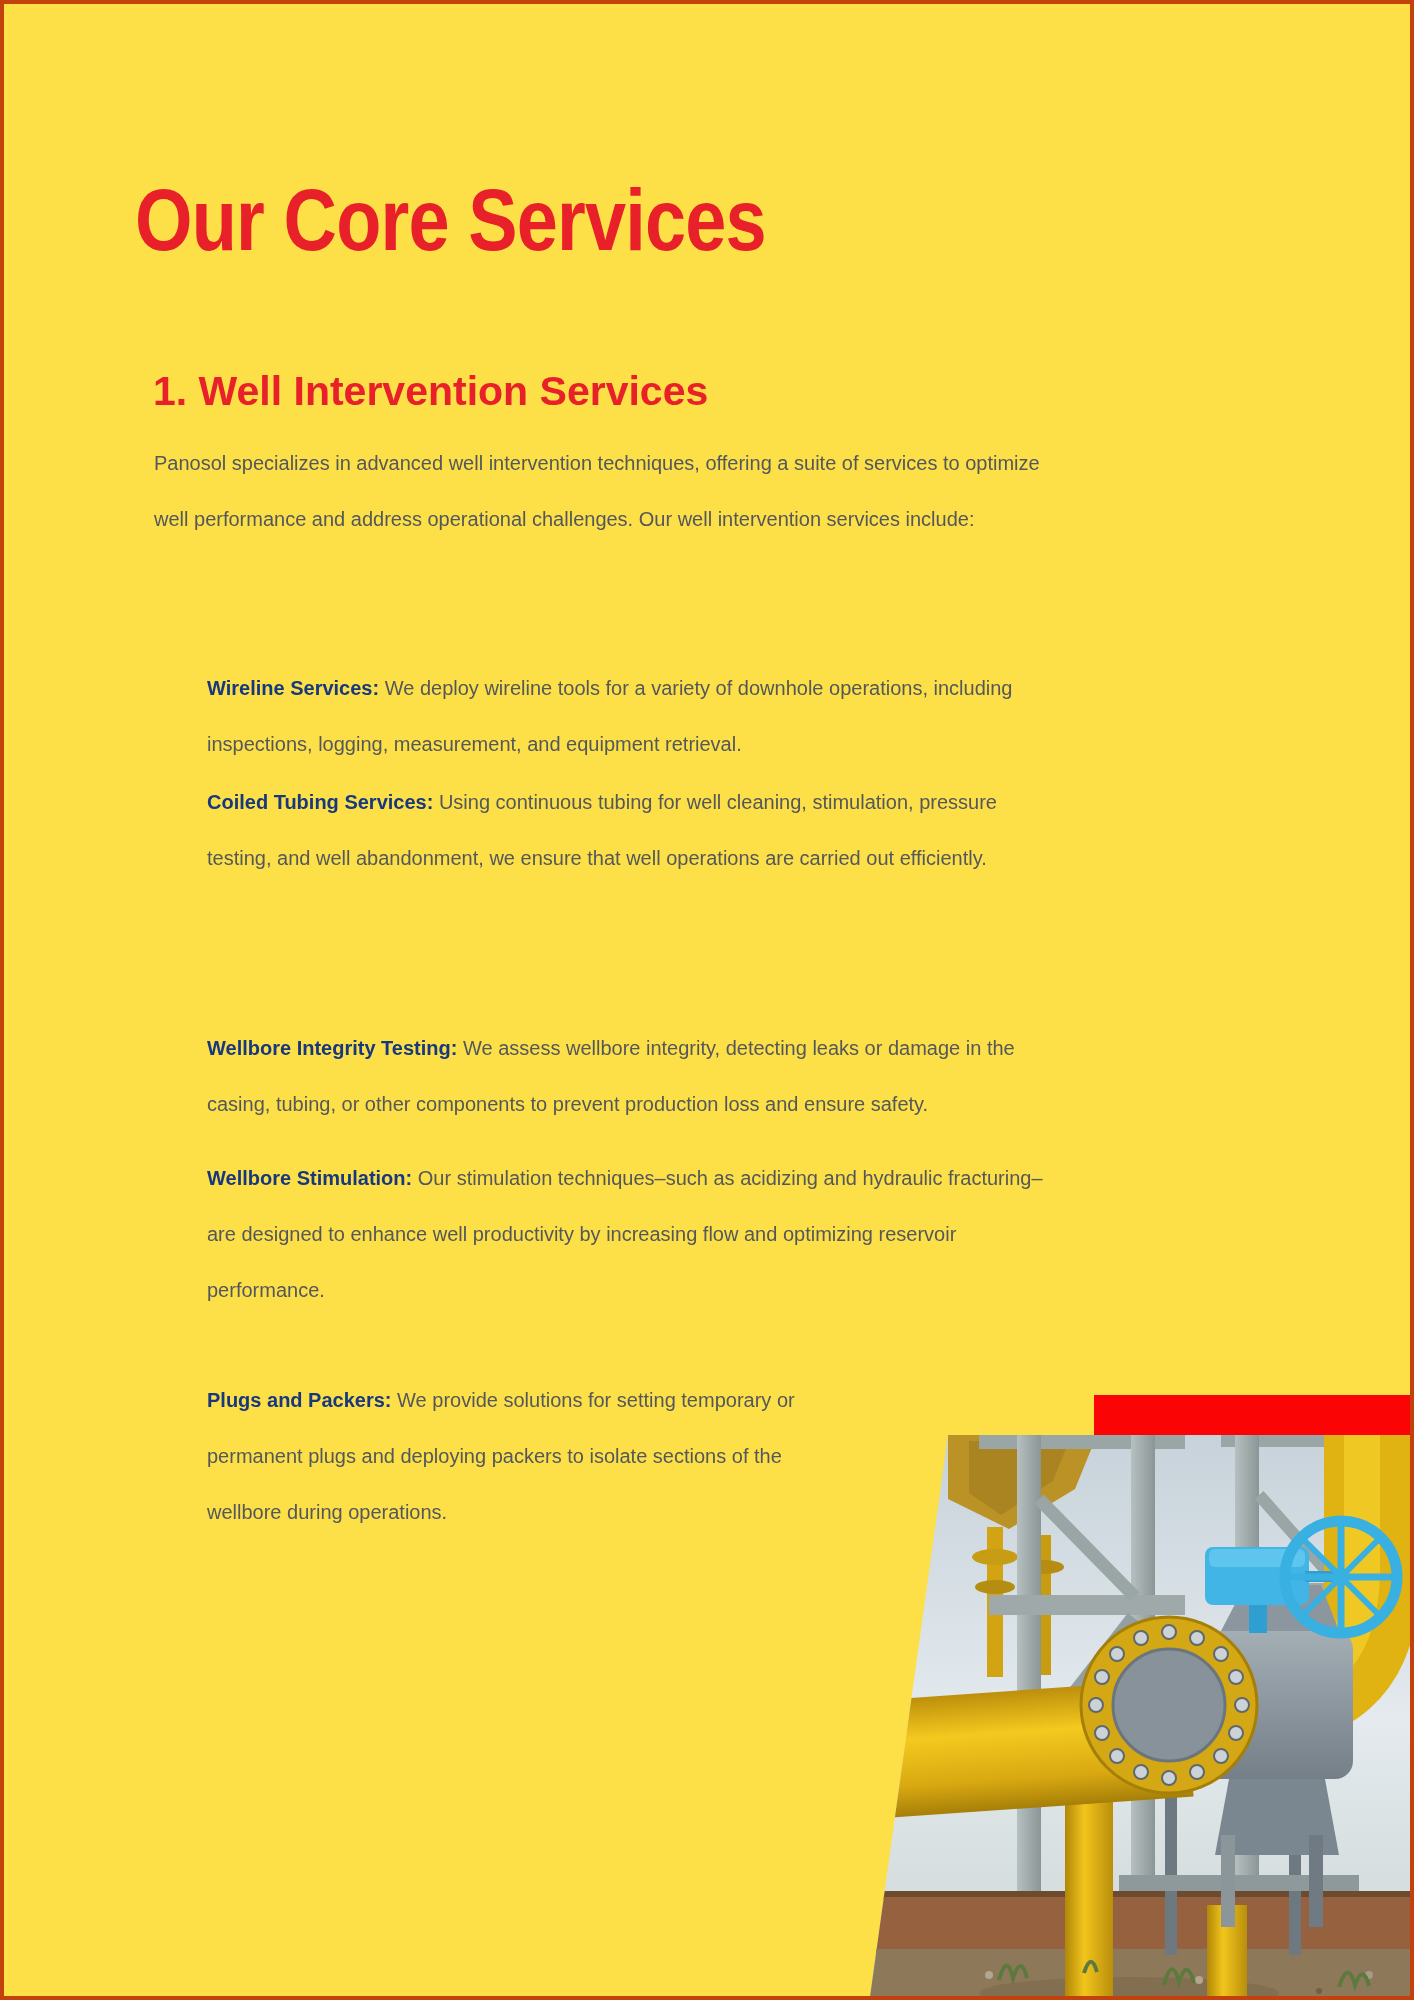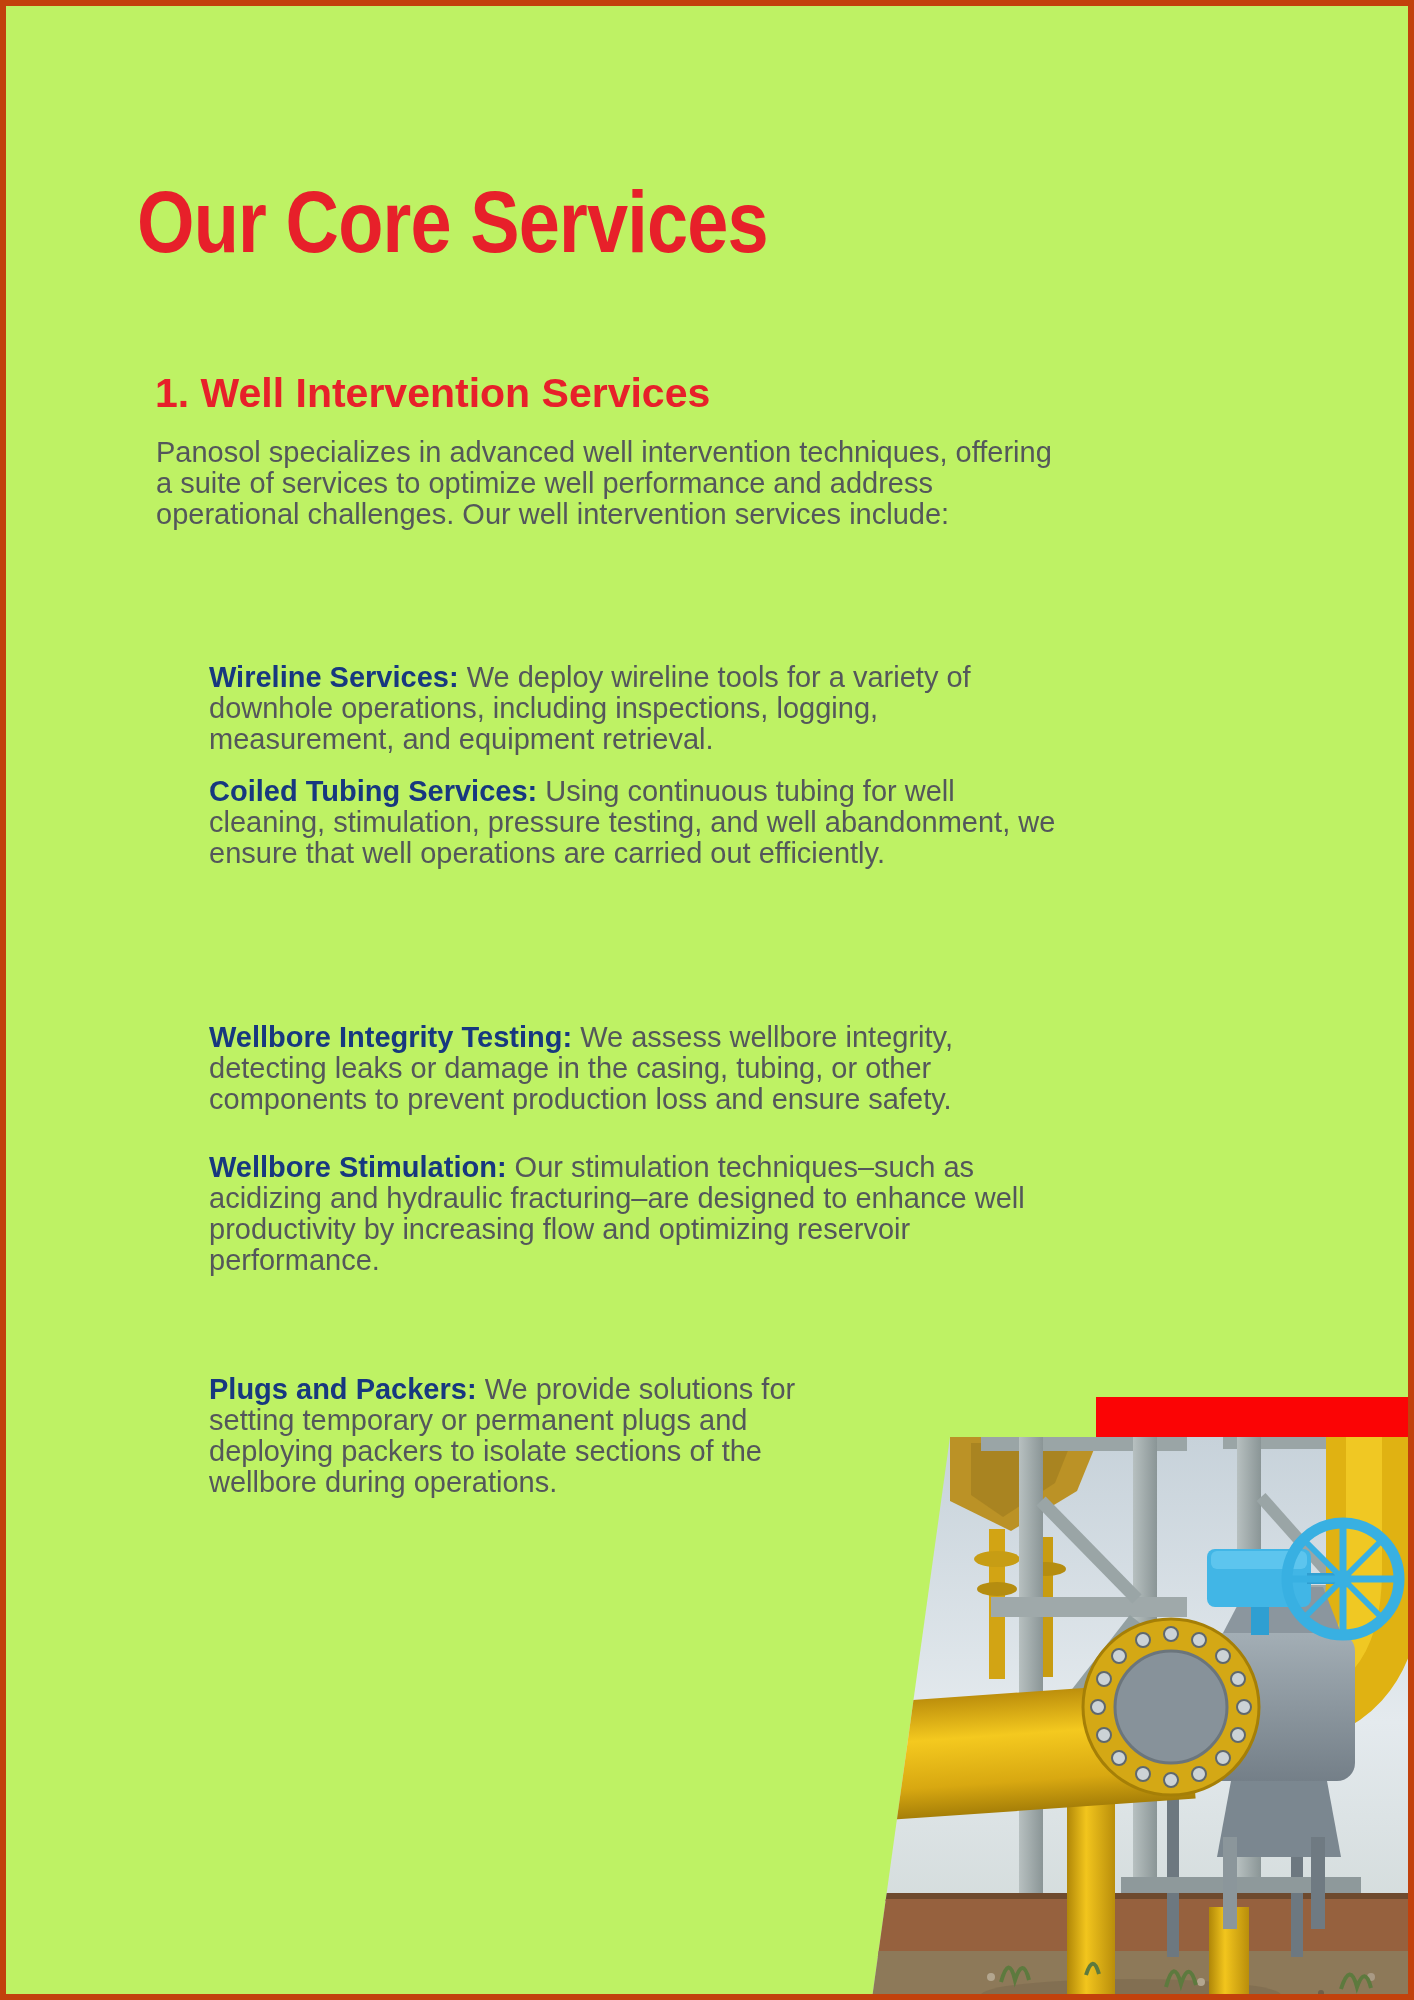--- a/index.html
+++ b/index.html
@@ -1,20 +1,20 @@
 <!DOCTYPE html>
 <html><head>
 <meta charset="utf-8">
 <style>
   html,body{margin:0;padding:0;background:#ffffff;}
   .page{
     position:relative;
     width:1414px;height:2000px;
-    background:#bef264;
-    border:6px solid #c2410c;
+    background:#fde047;
+    border:4px solid #c2410c;
     box-sizing:border-box;
     overflow:hidden;
     font-family:"Liberation Sans", sans-serif;
   }
   .page-title{
     position:absolute;left:131px;top:172px;
     margin:0;
     font-size:88px;font-weight:bold;line-height:1;
     color:#e7202a;
     white-space:nowrap;
@@ -25,21 +25,21 @@
   .section-heading{
     position:absolute;left:149px;top:367px;
     margin:0;
     font-size:41px;font-weight:bold;line-height:1;
     color:#e7202a;
     white-space:nowrap;
   }
   .body-text{
     position:absolute;
     margin:0;
-    font-size:29px;line-height:31px;
+    font-size:20px;line-height:56px;
     color:#54575b;
   }
   .intro{left:150px;top:431px;width:900px;}
   .bullet{left:203px;width:858px;}
   .bullet b{color:#17387f;font-weight:bold;}
   .b1{top:647px;margin-top:9px;} .b2{top:770px;} .b3{top:1016px;} .b4{top:1146px;}
   .b5{top:1368px;width:600px;}
   .red-bar{
     position:absolute;left:1090px;top:1391px;width:322px;height:40px;
     background:#fb0405;

